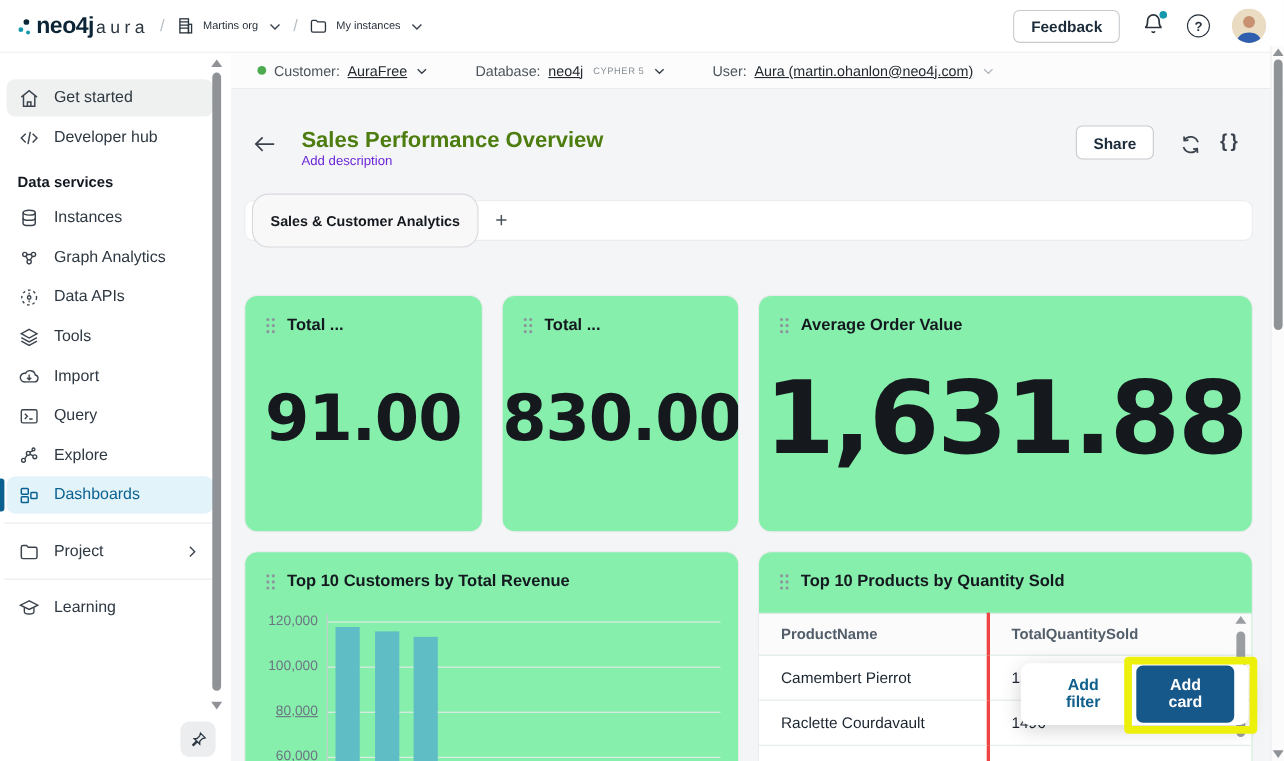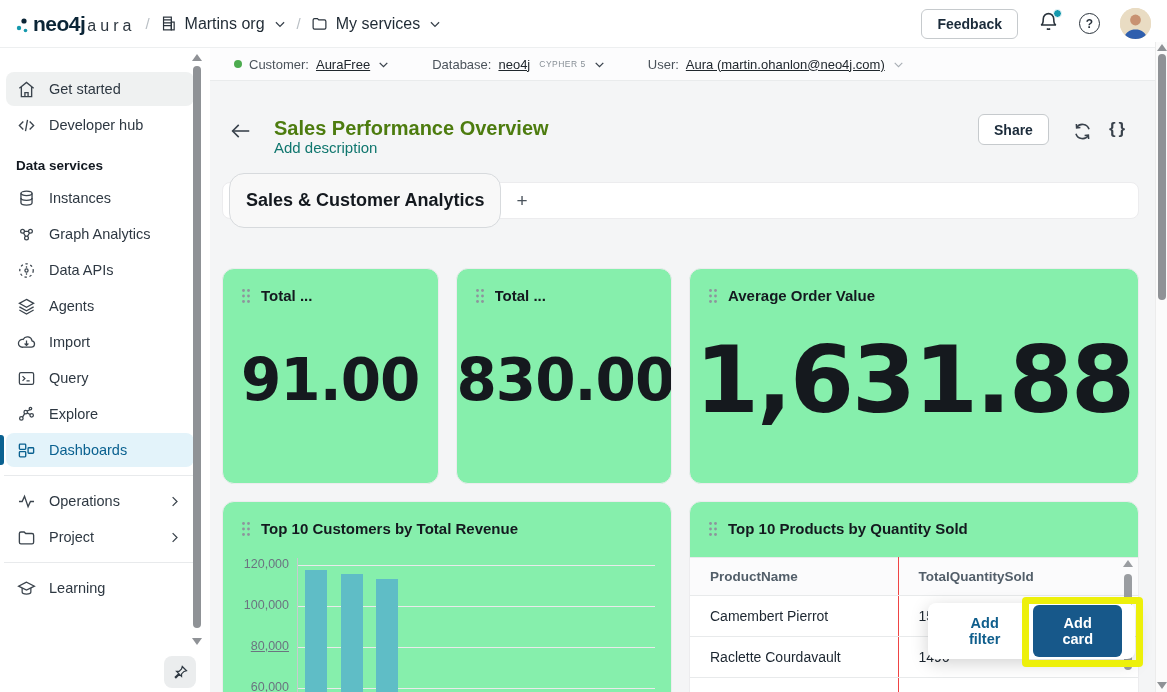--- a/index.html
+++ b/index.html
@@ -8,21 +8,21 @@
   .page { position:relative; width:1167px; height:692px; overflow:hidden; background:#fff; }
 
   
   .navbar { position:absolute; left:0; top:0; width:1167px; height:48px; background:#fff;
             border-bottom:1px solid #edeff0; display:flex; align-items:center; padding:0 16px; z-index:5; }
   .logo { display:flex; align-items:baseline; gap:2px; cursor:pointer; }
   .logo .mark { position:relative; top:3px; margin-right:2px; }
   .logo .neo { font-size:21px; font-weight:bold; color:#0b2536; letter-spacing:-0.5px; }
   .logo .aura { font-size:16px; font-weight:normal; color:#2d3740; letter-spacing:4px; margin-left:0; }
   .crumb-sep { color:#b9bfc4; font-size:15px; margin:0 10px; }
-  .crumb { display:flex; align-items:center; gap:8px; font-size:16px; color:#1f2a34; cursor:pointer; }
+  .crumb { display:flex; align-items:center; gap:8px; font-size:10px; color:#1f2a34; cursor:pointer; }
   .crumb svg { display:block; }
   .nav-right { margin-left:auto; display:flex; align-items:center; gap:20px; }
   .btn-outline { background:#fff; border:1px solid #c6cacd; border-radius:6px; padding:6px 15px;
                  font-size:14px; font-weight:bold; color:#1b2b3a; cursor:pointer; font-family:inherit; }
   .bell-wrap { position:relative; cursor:pointer; }
   .bell-dot { position:absolute; top:-2px; right:-3px; width:9px; height:9px; border-radius:50%;
               background:#1699ad; border:1.5px solid #fff; }
   .help-circle { width:21px; height:21px; border:1.7px solid #2a333c; border-radius:50%;
                  display:flex; align-items:center; justify-content:center; font-size:12px; font-weight:bold;
                  color:#2a333c; cursor:pointer; }
@@ -60,29 +60,29 @@
   .ib-value { color:#21282e;text-decoration:underline; }
   .cypher-badge { font-size:8.5px; letter-spacing:0.5px; color:#878f96; margin-left:2px; }
   .status-dot { width:8px; height:8px; border-radius:50%; background:#4cab4f; }
   .chev { display:flex; color:#39424c; }
   .chev.light { color:#a8aeb4; }
 
   .content { position:absolute; left:0; top:33px; right:0; bottom:0; background:#f4f5f6; }
 
   .back-arrow { position:absolute; left:20px; top:41px; color:#39424c; cursor:pointer; }
   .page-title { position:absolute; left:64px; top:24px; font-size:20px; font-weight:bold; color:#4d7c0f;margin-top:12px; }
-  .page-desc { position:absolute; left:64px; top:58px; font-size:15px; color:#0f766e; cursor:pointer; }
+  .page-desc { position:absolute; left:64px; top:58px; font-size:12px; color:#6d28d9; cursor:pointer; }
   .share-btn { position:absolute; left:768px; top:33px; height:31px; }
   .hdr-icon { position:absolute; color:#39424c; cursor:pointer; }
   .braces { font-size:17px; font-weight:bold; letter-spacing:3px; color:#39424c; }
 
   .tabstrip { position:absolute; left:12px; top:101px; width:917px; height:37px; background:#fff;
               border:1px solid #ececee; border-radius:8px; display:flex; align-items:center; padding:0 6px; }
   .tab-pill { border:1px solid #d7dadd; background:#f8f8f8; border-radius:15px; padding:16px 16px;
-              font-size:18px; font-weight:bold; color:#14191f; cursor:pointer; }
+              font-size:13px; font-weight:bold; color:#14191f; cursor:pointer; }
   .tab-add { margin-left:15px; font-size:19px; color:#4a535c; cursor:pointer; line-height:1; }
 
   .grid { position:absolute; left:12px; top:187px; width:917px; display:grid;
           grid-template-columns:repeat(4, 1fr); grid-template-rows:216px 420px; gap:17px; }
   .card { background:#86efac; border:1px solid #ececee; border-radius:12px; position:relative; overflow:hidden; }
   .span2 { grid-column:span 2; }
   .card-head { display:flex; align-items:center; gap:10px; padding:18px 16px 0 18px; }
   .card-title { font-size:15px; font-weight:bold; color:#14191f; white-space:nowrap; overflow:hidden; }
   .drag { color:#8d959c; display:flex; cursor:grab; flex:none; }
   .metric-value { position:absolute; left:0; right:0; top:52%; transform:translateY(-50%);
@@ -98,21 +98,21 @@
   .ytick { position:absolute; left:0; width:66px; text-align:right; font-size:12.5px; color:#6b7480; }
   .bar { position:absolute; width:22px; height:500px; background:#5fbdc6; }
 
   
   .tbl-wrap { position:absolute; left:0; right:0; top:55px; }
   table.data { width:100%; border-collapse:collapse; table-layout:fixed; }
   table.data th, table.data td { text-align:left; padding:0 0 0 20px; border-bottom:1px solid #e8eaeb; }
   table.data th { height:38px; font-size:13.5px; color:#525e69; background:#fbfbfc;
                   border-top:1px solid #e8eaeb; }
   table.data td { height:41px; font-size:14px; color:#1c2630; background:#fff; }
-  table.data th:first-child, table.data td:first-child { width:208px; border-right:1px solid #ef4444; }
+  table.data th:first-child, table.data td:first-child { width:208px; border-right:3px solid #ef4444; }
   .tbl-scrollbar { position:absolute; right:5px; top:58px; width:10px; height:160px; }
   .tbl-scrollbar .thumb { position:absolute; top:14px; left:1px; width:8px; height:96px; background:#9a9da1; border-radius:4px; }
   .tbl-scrollbar .tri-up { border-bottom-color:#9a9da1; top:0; }
 
   
   .popover { position:absolute; left:928px; top:603px; width:207px; height:56px; background:#fff;
              border-radius:8px; box-shadow:0 4px 18px rgba(0,0,0,0.18); display:flex; align-items:center;
              padding:0 13px 0 26px; gap:18px; z-index:20; }
   .add-filter { font-size:14.5px; font-weight:bold; color:#0f5e8c; cursor:pointer; background:none; border:none; font-family:inherit; }
   .add-card { background:#17588a; color:#fff; font-size:14.5px; font-weight:bold; border:none;
@@ -156,21 +156,21 @@
           <svg width="14" height="14" viewBox="0 0 24 24" fill="none" stroke="currentColor" stroke-width="2.2">
             <polyline points="5 9 12 16 19 9"></polyline>
           </svg>
         </span>
     </div>
     <span class="crumb-sep">/</span>
     <div class="crumb">
       <svg width="17" height="17" viewBox="0 0 24 24" fill="none" stroke="#2a333c" stroke-width="1.7">
           <path d="M3 7a2 2 0 0 1 2-2h4l2 2h8a2 2 0 0 1 2 2v9a2 2 0 0 1-2 2H5a2 2 0 0 1-2-2z"></path>
         </svg>
-      <span>My services</span>
+      <span>My instances</span>
       <span class="chev">
           <svg width="14" height="14" viewBox="0 0 24 24" fill="none" stroke="currentColor" stroke-width="2.2">
             <polyline points="5 9 12 16 19 9"></polyline>
           </svg>
         </span>
     </div>
     <div class="nav-right">
       <button class="btn-outline">Feedback</button>
       <div class="bell-wrap">
         <svg width="21" height="21" viewBox="0 0 24 24" fill="none" stroke="#2a333c" stroke-width="1.8">
@@ -246,21 +246,21 @@
       <span class="sb-label">Data APIs</span>
     </div>
     <div class="sb-item">
       <span class="sb-ic">
           <svg width="19" height="19" viewBox="0 0 24 24" fill="none" stroke="currentColor" stroke-width="1.6">
             <path d="M12 3 21 8l-9 5-9-5z"></path>
             <path d="M3 12.5 12 17.5l9-5"></path>
             <path d="M3 16.5 12 21.5l9-5"></path>
           </svg>
         </span>
-      <span class="sb-label">Agents</span>
+      <span class="sb-label">Tools</span>
     </div>
 
 
     <div class="sb-item">
       <span class="sb-ic">
           <svg width="19" height="19" viewBox="0 0 24 24" fill="none" stroke="currentColor" stroke-width="1.6">
             <path d="M7 18a5 5 0 1 1 .8-9.9A6 6 0 0 1 19 10a4 4 0 0 1-1 7.9H7z"></path>
             <path d="M12 9.5v6M9.6 13.2 12 15.6l2.4-2.4"></path>
           </svg>
         </span>
@@ -295,33 +295,20 @@
             <rect x="3" y="4" width="8" height="6.5" rx="1"></rect>
             <rect x="3" y="13.5" width="8" height="6.5" rx="1"></rect>
             <rect x="14" y="8.5" width="7" height="7" rx="1"></rect>
           </svg>
         </span>
       <span class="sb-label">Dashboards</span>
     </div>
 
     <div class="sb-divider"></div>
 
-    <div class="sb-item">
-      <span class="sb-ic">
-          <svg width="19" height="19" viewBox="0 0 24 24" fill="none" stroke="currentColor" stroke-width="1.7">
-            <path d="M2.5 12h4l3-6.5 4.5 13 3-6.5h4.5"></path>
-          </svg>
-        </span>
-      <span class="sb-label">Operations</span>
-      <span class="sb-chev">
-          <svg width="15" height="15" viewBox="0 0 24 24" fill="none" stroke="currentColor" stroke-width="2">
-            <polyline points="9 5 16 12 9 19"></polyline>
-          </svg>
-        </span>
-    </div>
     <div class="sb-item">
       <span class="sb-ic">
           <svg width="19" height="19" viewBox="0 0 24 24" fill="none" stroke="currentColor" stroke-width="1.7">
             <path d="M3 7a2 2 0 0 1 2-2h4l2 2h8a2 2 0 0 1 2 2v9a2 2 0 0 1-2 2H5a2 2 0 0 1-2-2z"></path>
           </svg>
         </span>
       <span class="sb-label">Project</span>
       <span class="sb-chev">
           <svg width="15" height="15" viewBox="0 0 24 24" fill="none" stroke="currentColor" stroke-width="2">
             <polyline points="9 5 16 12 9 19"></polyline>

